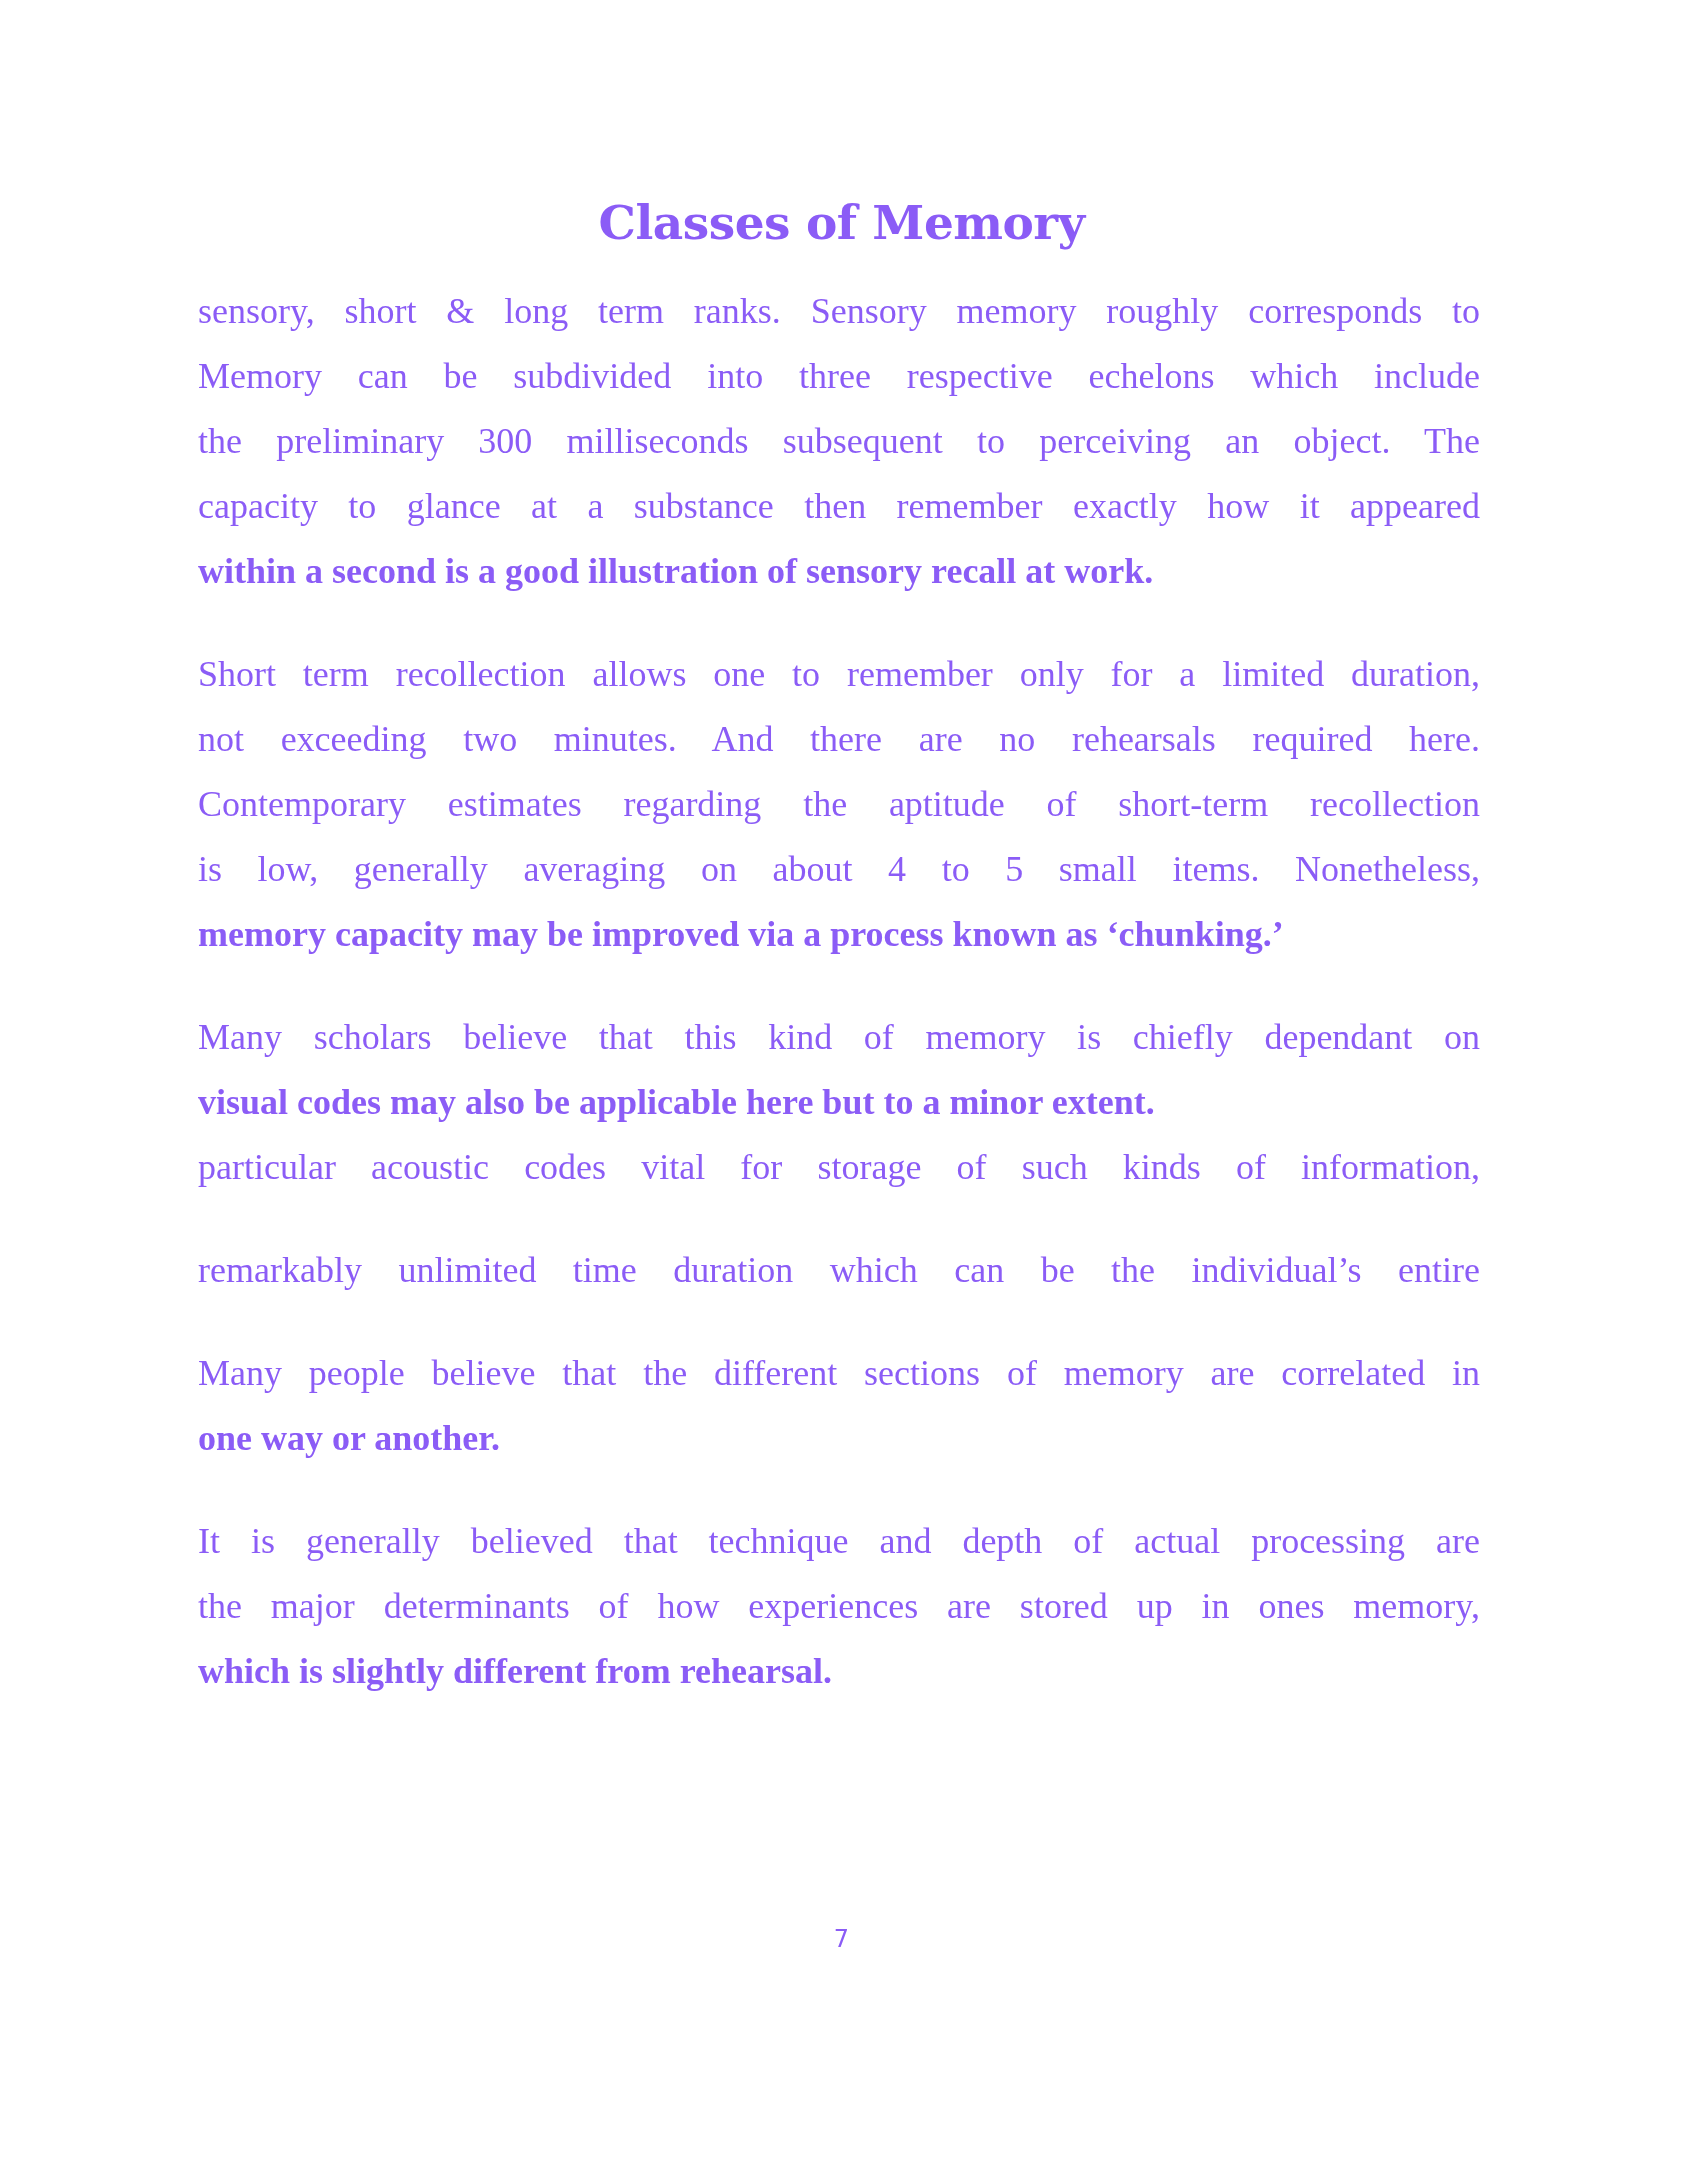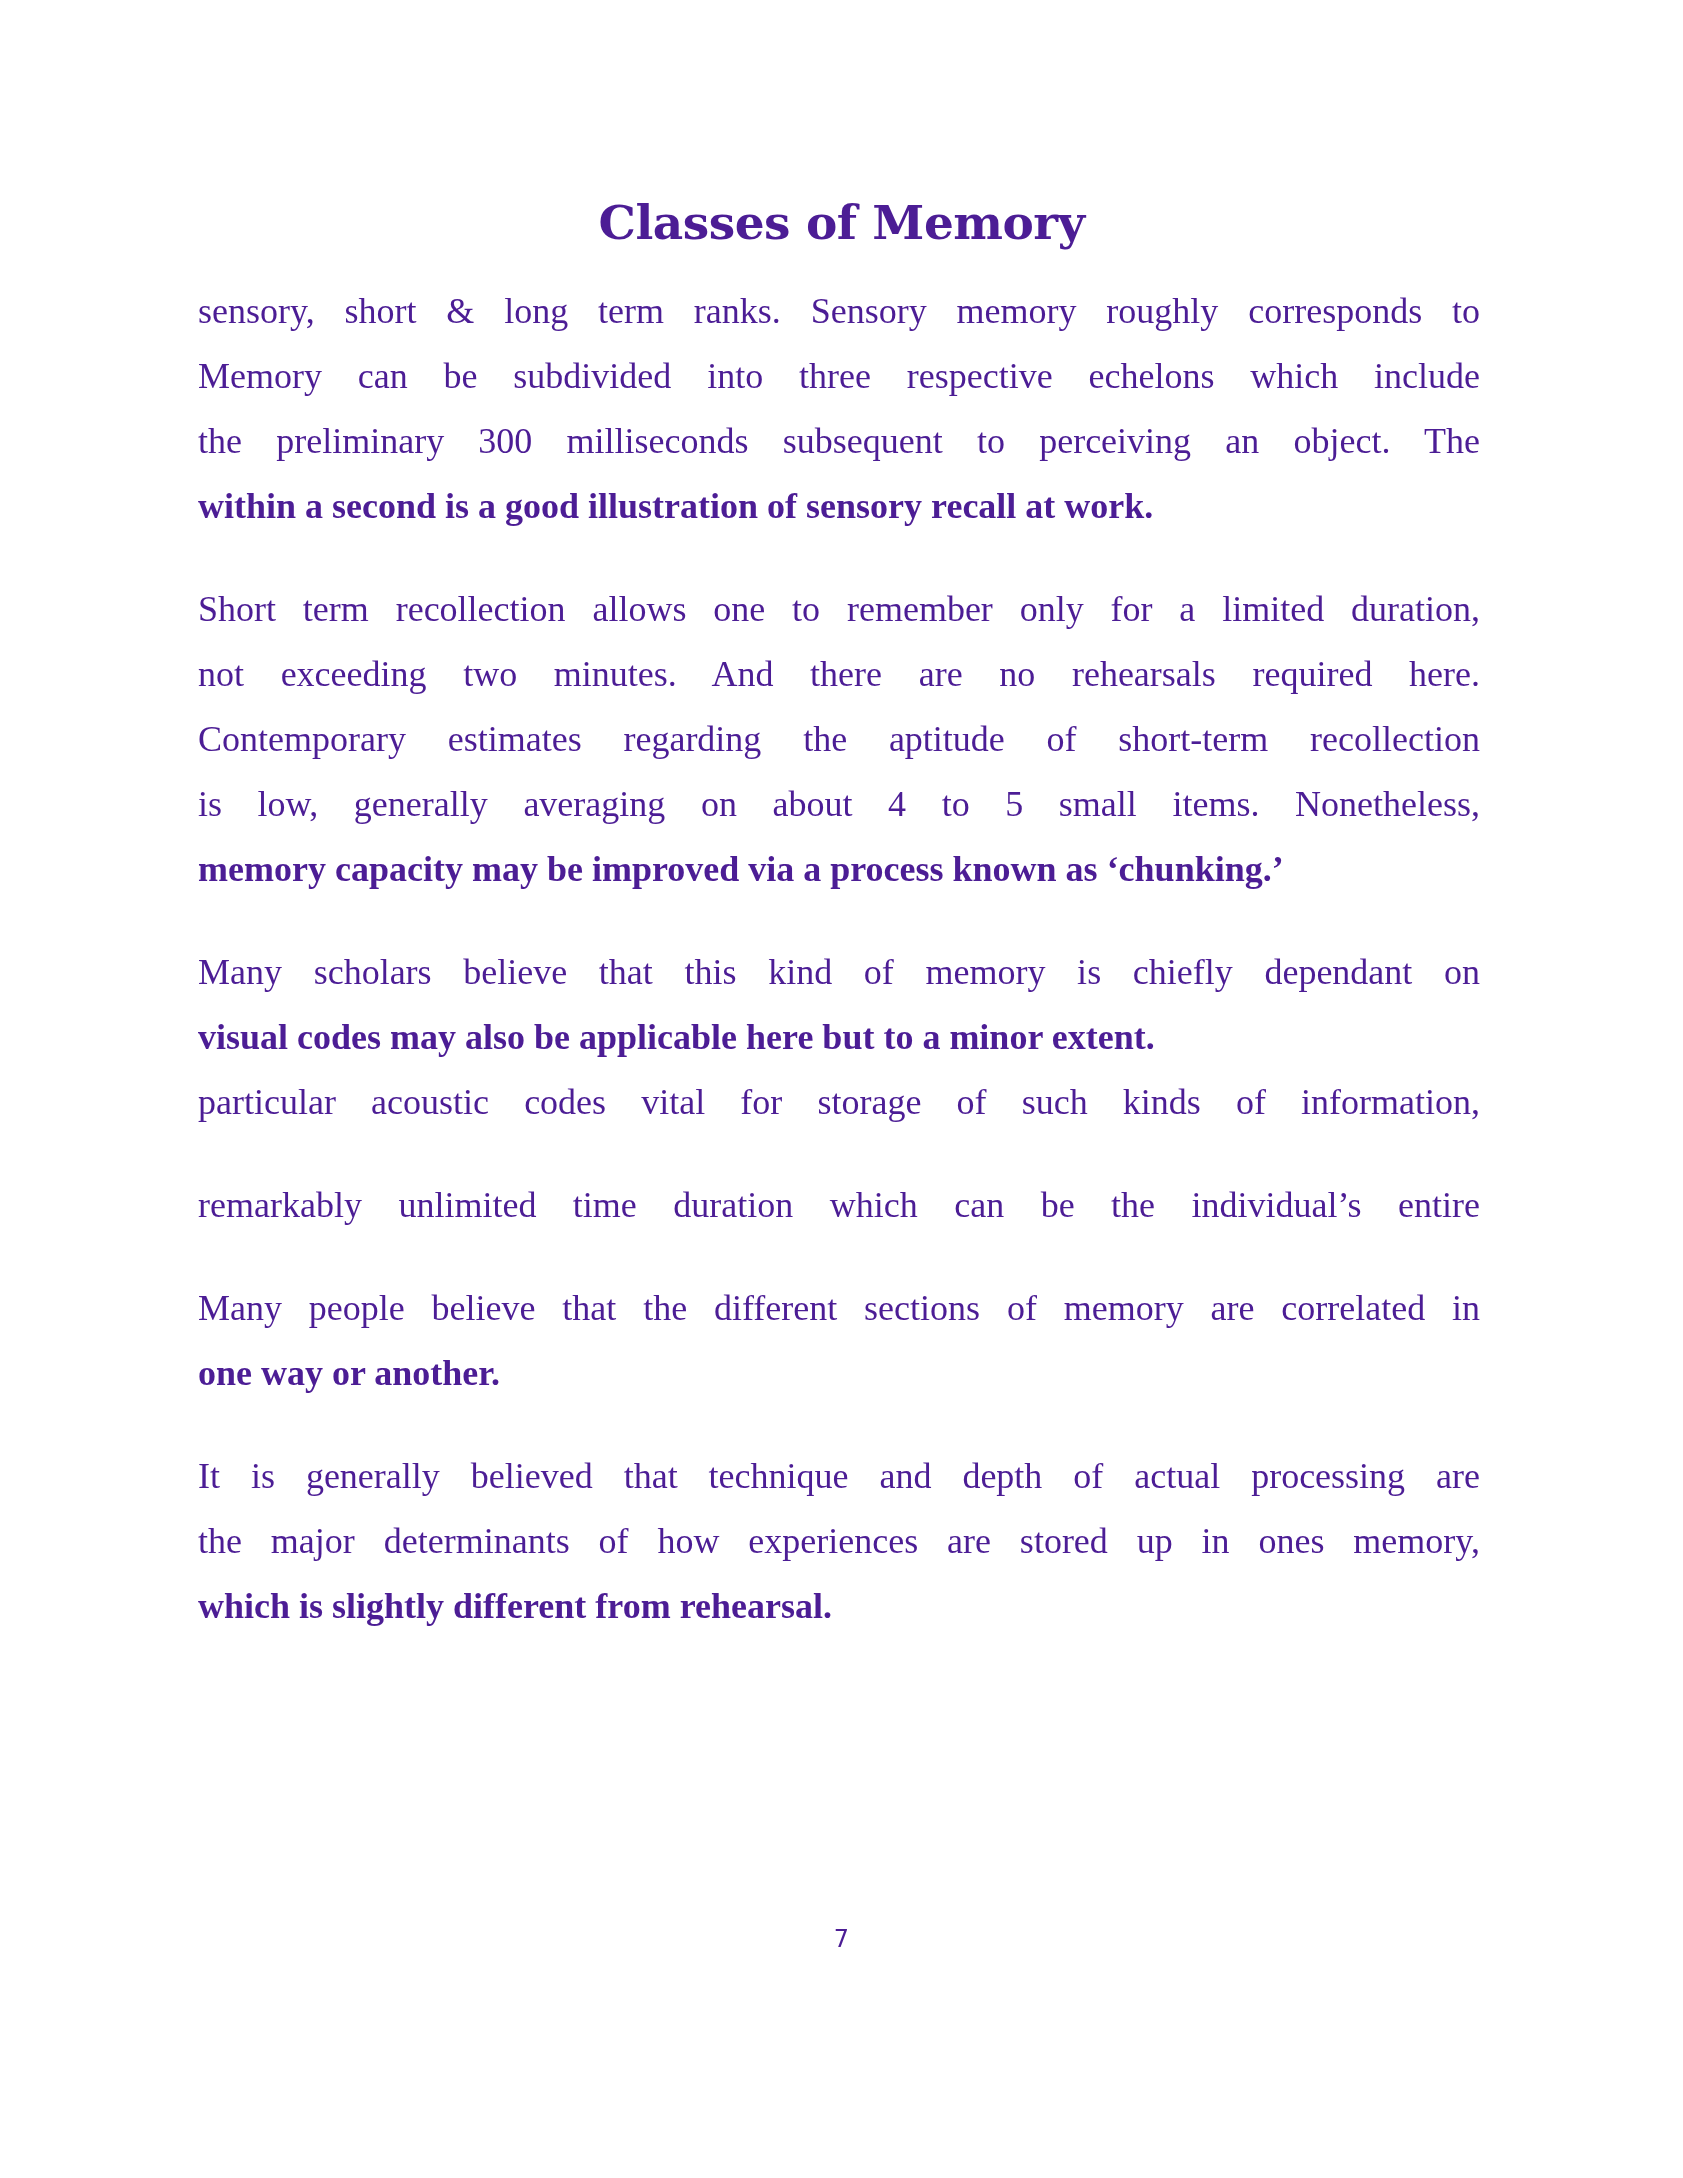--- a/index.html
+++ b/index.html
@@ -1,17 +1,17 @@
 <!DOCTYPE html>
 <html><head>
 <meta charset="utf-8">
 <style>
   html, body { margin: 0; padding: 0; background: #ffffff; }
   body { width: 1683px; height: 2178px; position: relative; overflow: hidden; }
-  .page { position: absolute; left: 0; top: 0; width: 1683px; height: 2178px; background: #ffffff; color: #4c1d95; }
+  .page { position: absolute; left: 0; top: 0; width: 1683px; height: 2178px; background: #ffffff; color: #8b5cf6; }
   .title {
     position: absolute; left: 0; width: 1683px; top: 190px;
     text-align: center;
     font-family: "DejaVu Serif", "Liberation Serif", serif;
     font-weight: bold; font-size: 47px; line-height: 65px; margin: 0;
     letter-spacing: -0.5px;
   }
   .body-text {
     position: absolute; left: 198px; width: 1282px; top: 279px;
     font-family: "Liberation Serif", "DejaVu Serif", serif;
@@ -31,20 +31,21 @@
 <body>
 
 <div class="page">
   <h1 class="title">Classes of Memory</h1>
 
   <div class="body-text">
     <p class="para">
       <span class="line">sensory, short &amp; long term ranks. Sensory memory roughly corresponds to</span>
       <span class="line">Memory can be subdivided into three respective echelons which include</span>
       <span class="line">the preliminary 300 milliseconds subsequent to perceiving an object. The</span>
+      <span class="line">capacity to glance at a substance then remember exactly how it appeared</span>
       <span class="line last">within a second is a good illustration of sensory recall at work.</span>
     </p>
     <p class="para">
       <span class="line">Short term recollection allows one to remember only for a limited duration,</span>
       <span class="line">not exceeding two minutes. And there are no rehearsals required here.</span>
       <span class="line">Contemporary estimates regarding the aptitude of short-term recollection</span>
       <span class="line">is low, generally averaging on about 4 to 5 small items. Nonetheless,</span>
       <span class="line last">memory capacity may be improved via a process known as ‘chunking.’</span>
     </p>
     <p class="para">

